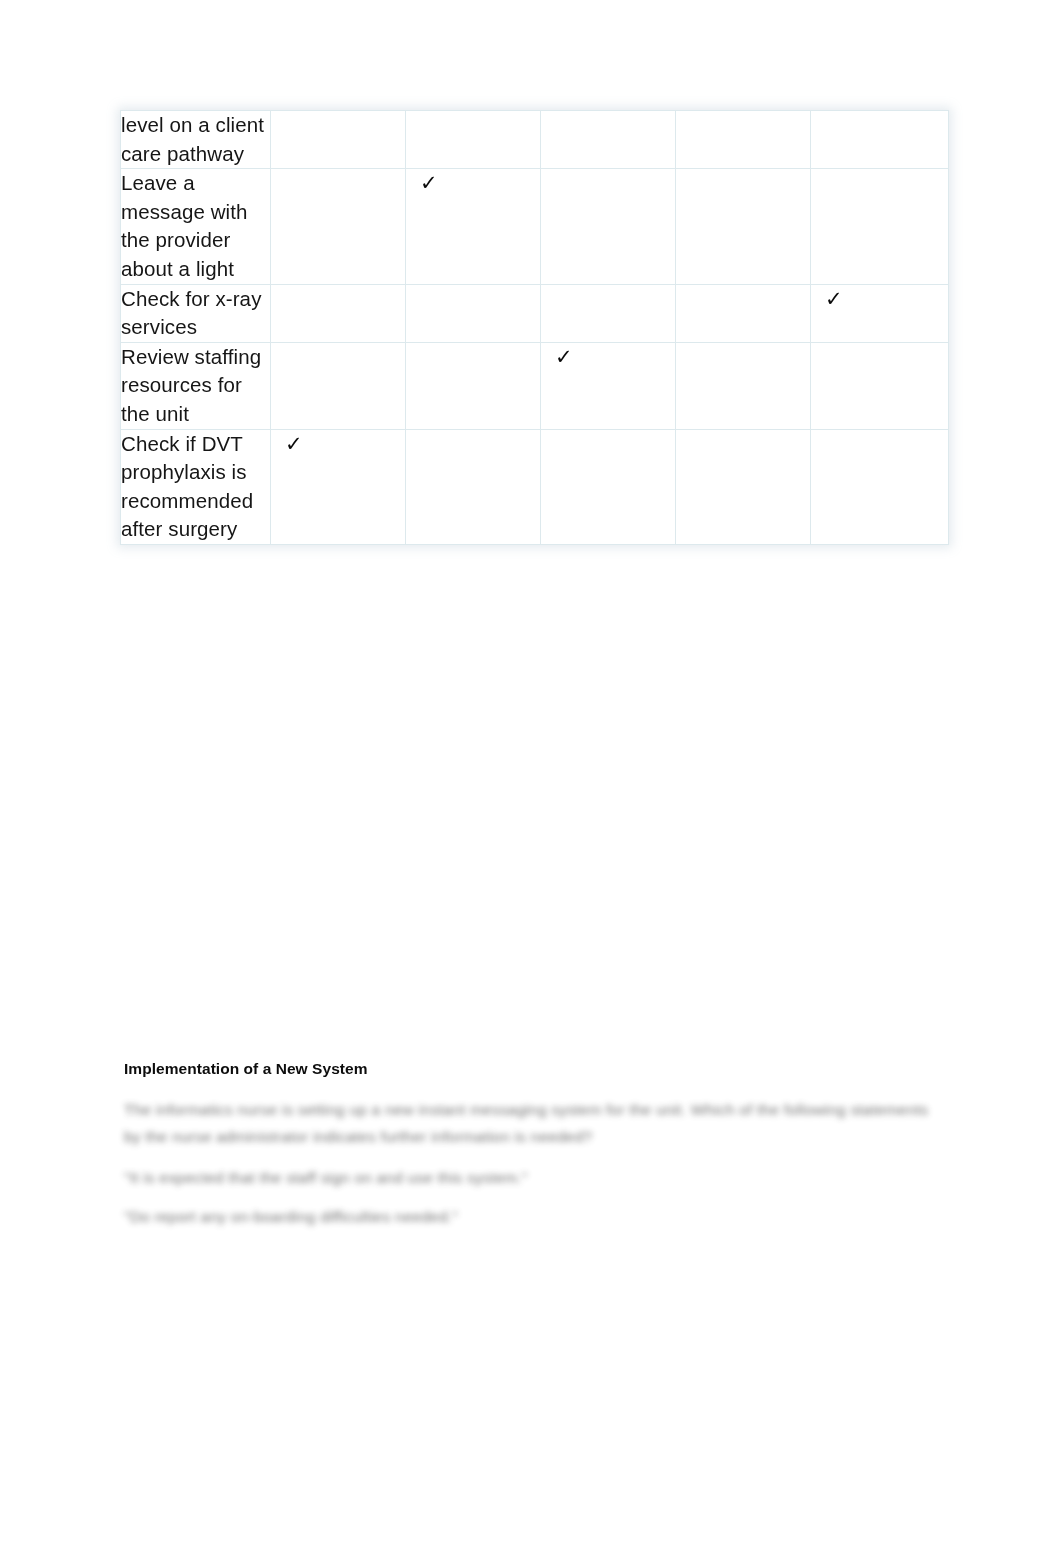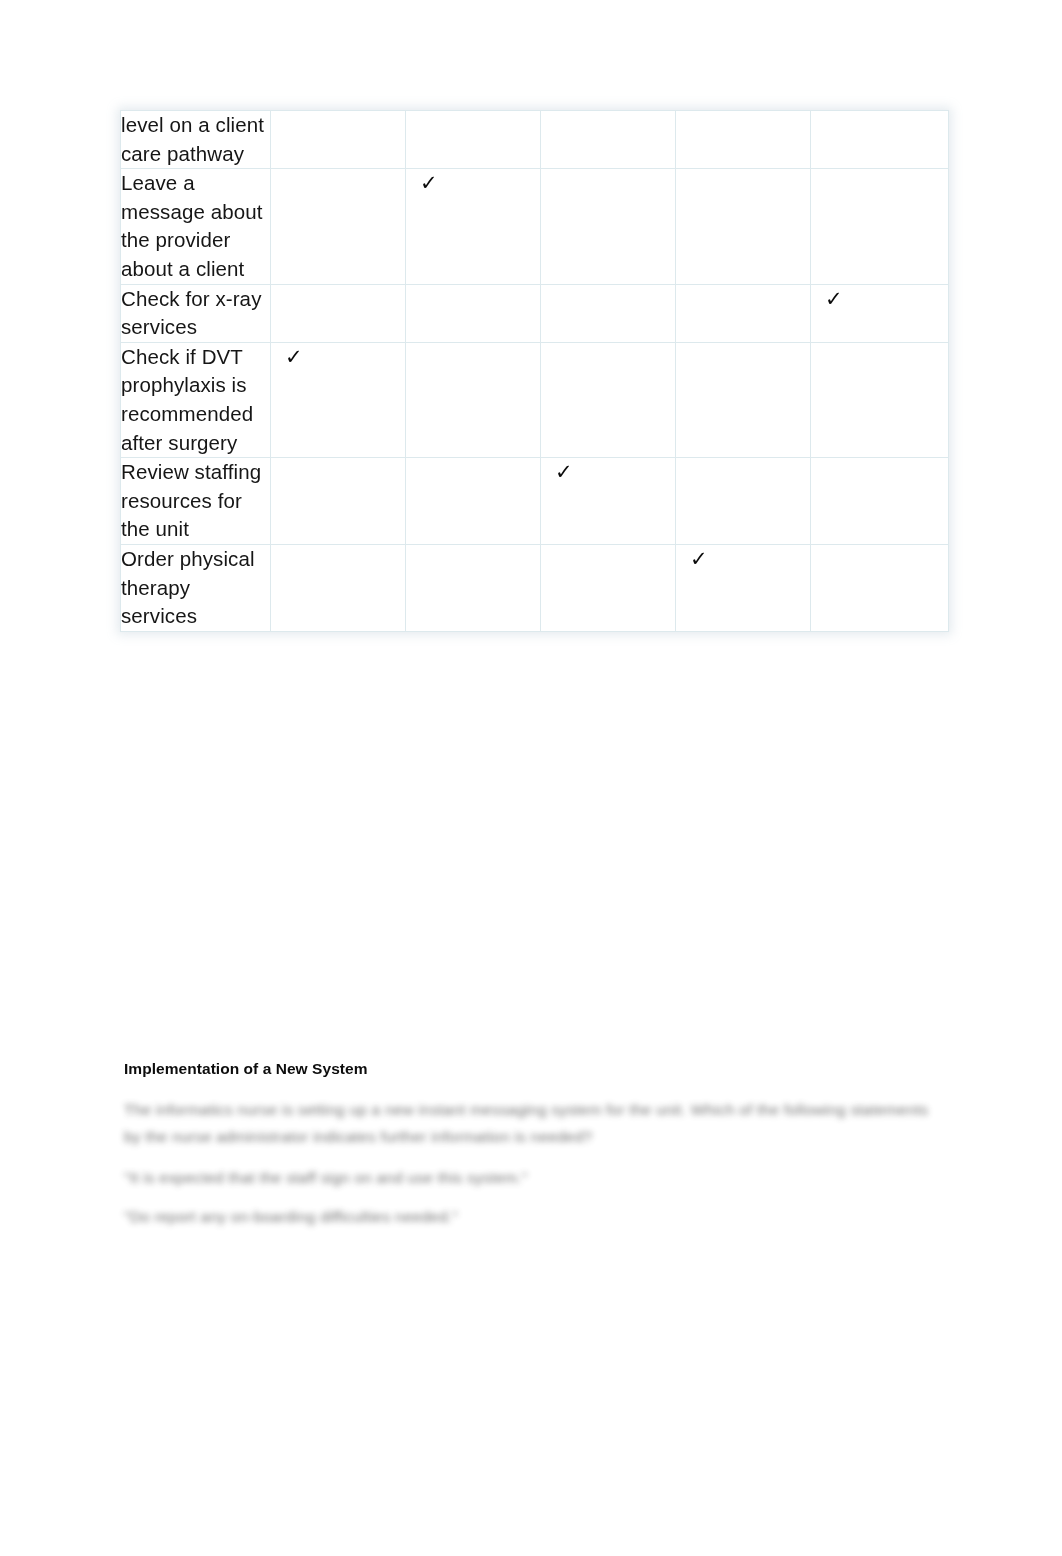--- a/index.html
+++ b/index.html
@@ -148,21 +148,21 @@
             </td>
           <td class="opt">
               <span class="check empty">✓</span>
             </td>
           <td class="opt">
               <span class="check empty">✓</span>
             </td>
         </tr>
 
         <tr>
-          <td class="task">Leave a message about the provider about a client</td>
+          <td class="task">Leave a message with the provider about a light</td>
           <td class="opt">
               <span class="check empty">✓</span>
             </td>
           <td class="opt">
               <span class="check">✓</span>
             </td>
           <td class="opt">
               <span class="check empty">✓</span>
             </td>
           <td class="opt">
@@ -186,75 +186,57 @@
             </td>
           <td class="opt">
               <span class="check empty">✓</span>
             </td>
           <td class="opt">
               <span class="check">✓</span>
             </td>
         </tr>
 
         <tr>
+          <td class="task">Review staffing resources for the unit</td>
+          <td class="opt">
+              <span class="check empty">✓</span>
+            </td>
+          <td class="opt">
+              <span class="check empty">✓</span>
+            </td>
+          <td class="opt">
+              <span class="check">✓</span>
+            </td>
+          <td class="opt">
+              <span class="check empty">✓</span>
+            </td>
+          <td class="opt">
+              <span class="check empty">✓</span>
+            </td>
+        </tr>
+
+        <tr>
           <td class="task">Check if DVT prophylaxis is recommended after surgery</td>
           <td class="opt">
               <span class="check">✓</span>
             </td>
           <td class="opt">
               <span class="check empty">✓</span>
             </td>
           <td class="opt">
               <span class="check empty">✓</span>
             </td>
           <td class="opt">
               <span class="check empty">✓</span>
             </td>
           <td class="opt">
               <span class="check empty">✓</span>
             </td>
         </tr>
 
-        <tr>
-          <td class="task">Review staffing resources for the unit</td>
-          <td class="opt">
-              <span class="check empty">✓</span>
-            </td>
-          <td class="opt">
-              <span class="check empty">✓</span>
-            </td>
-          <td class="opt">
-              <span class="check">✓</span>
-            </td>
-          <td class="opt">
-              <span class="check empty">✓</span>
-            </td>
-          <td class="opt">
-              <span class="check empty">✓</span>
-            </td>
-        </tr>
-
-        <tr>
-          <td class="task">Order physical therapy services</td>
-          <td class="opt">
-              <span class="check empty">✓</span>
-            </td>
-          <td class="opt">
-              <span class="check empty">✓</span>
-            </td>
-          <td class="opt">
-              <span class="check empty">✓</span>
-            </td>
-          <td class="opt">
-              <span class="check">✓</span>
-            </td>
-          <td class="opt">
-              <span class="check empty">✓</span>
-            </td>
-        </tr>
 
 
       </tbody>
     </table>
   </div>
 
   <div class="section-heading">Implementation of a New System</div>
 
   <div class="blurred p1">The informatics nurse is setting up a new instant messaging system for the unit. Which of the following statements by the nurse administrator indicates further information is needed?</div>
 

